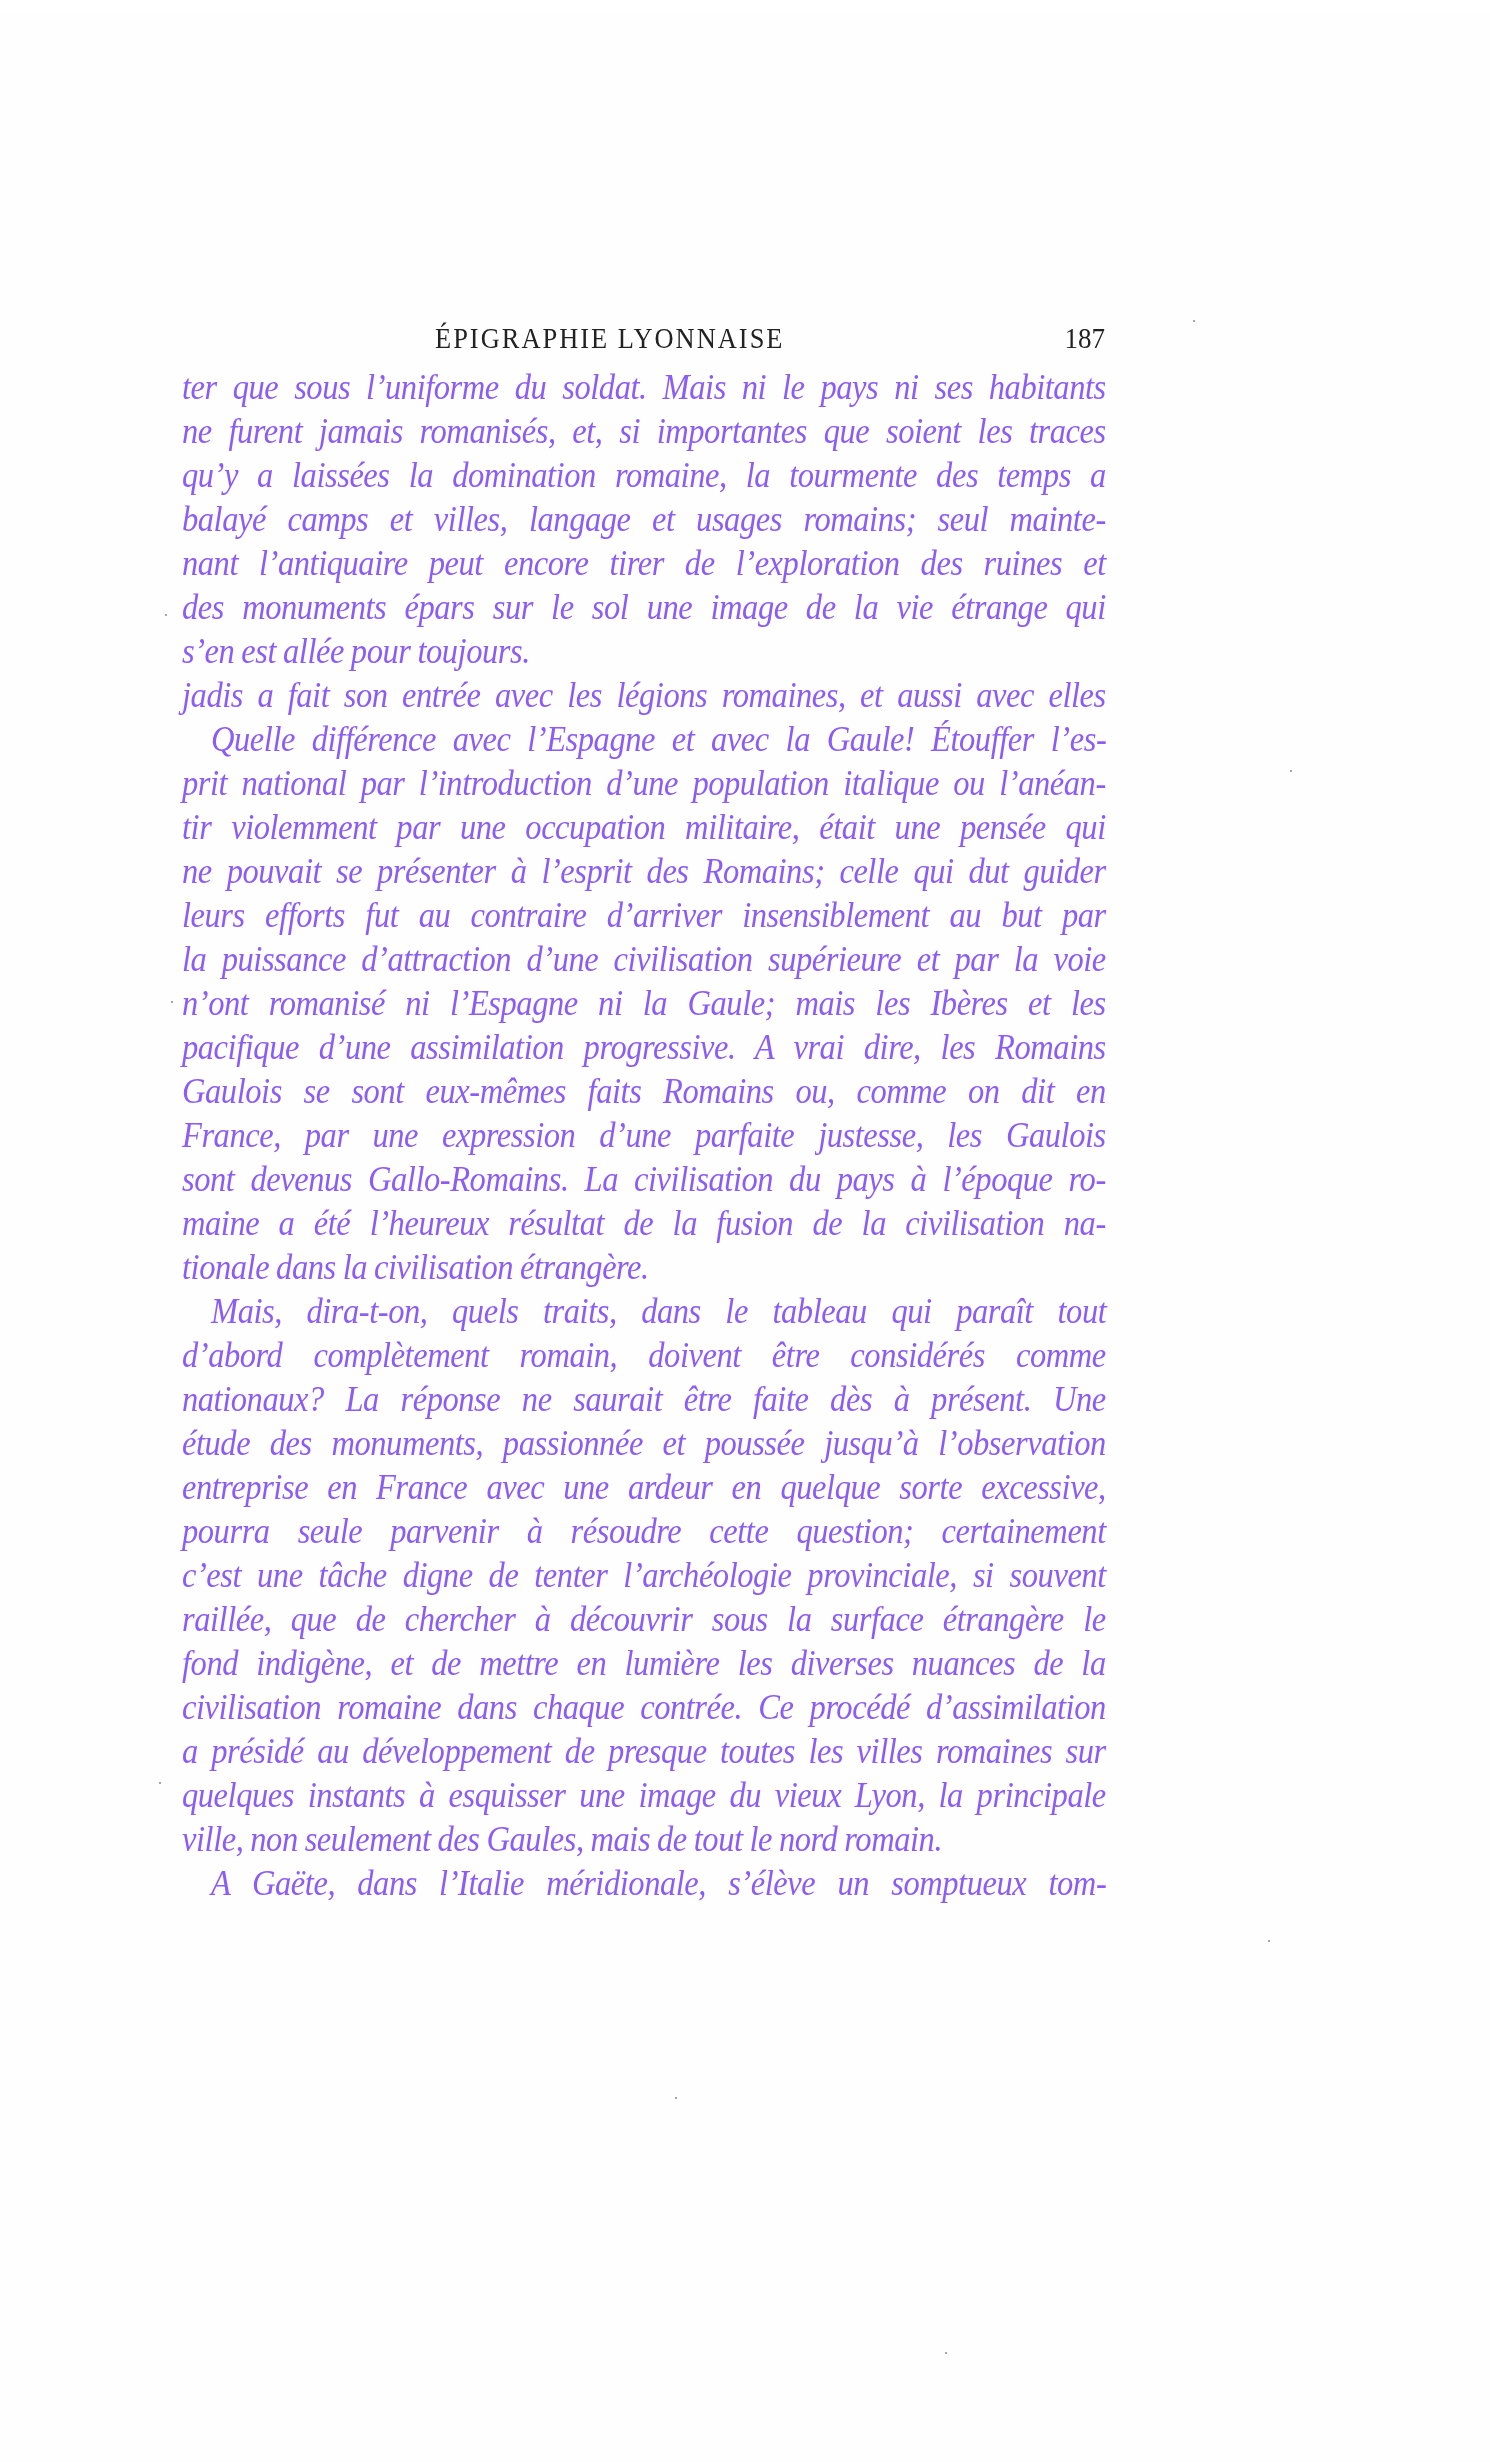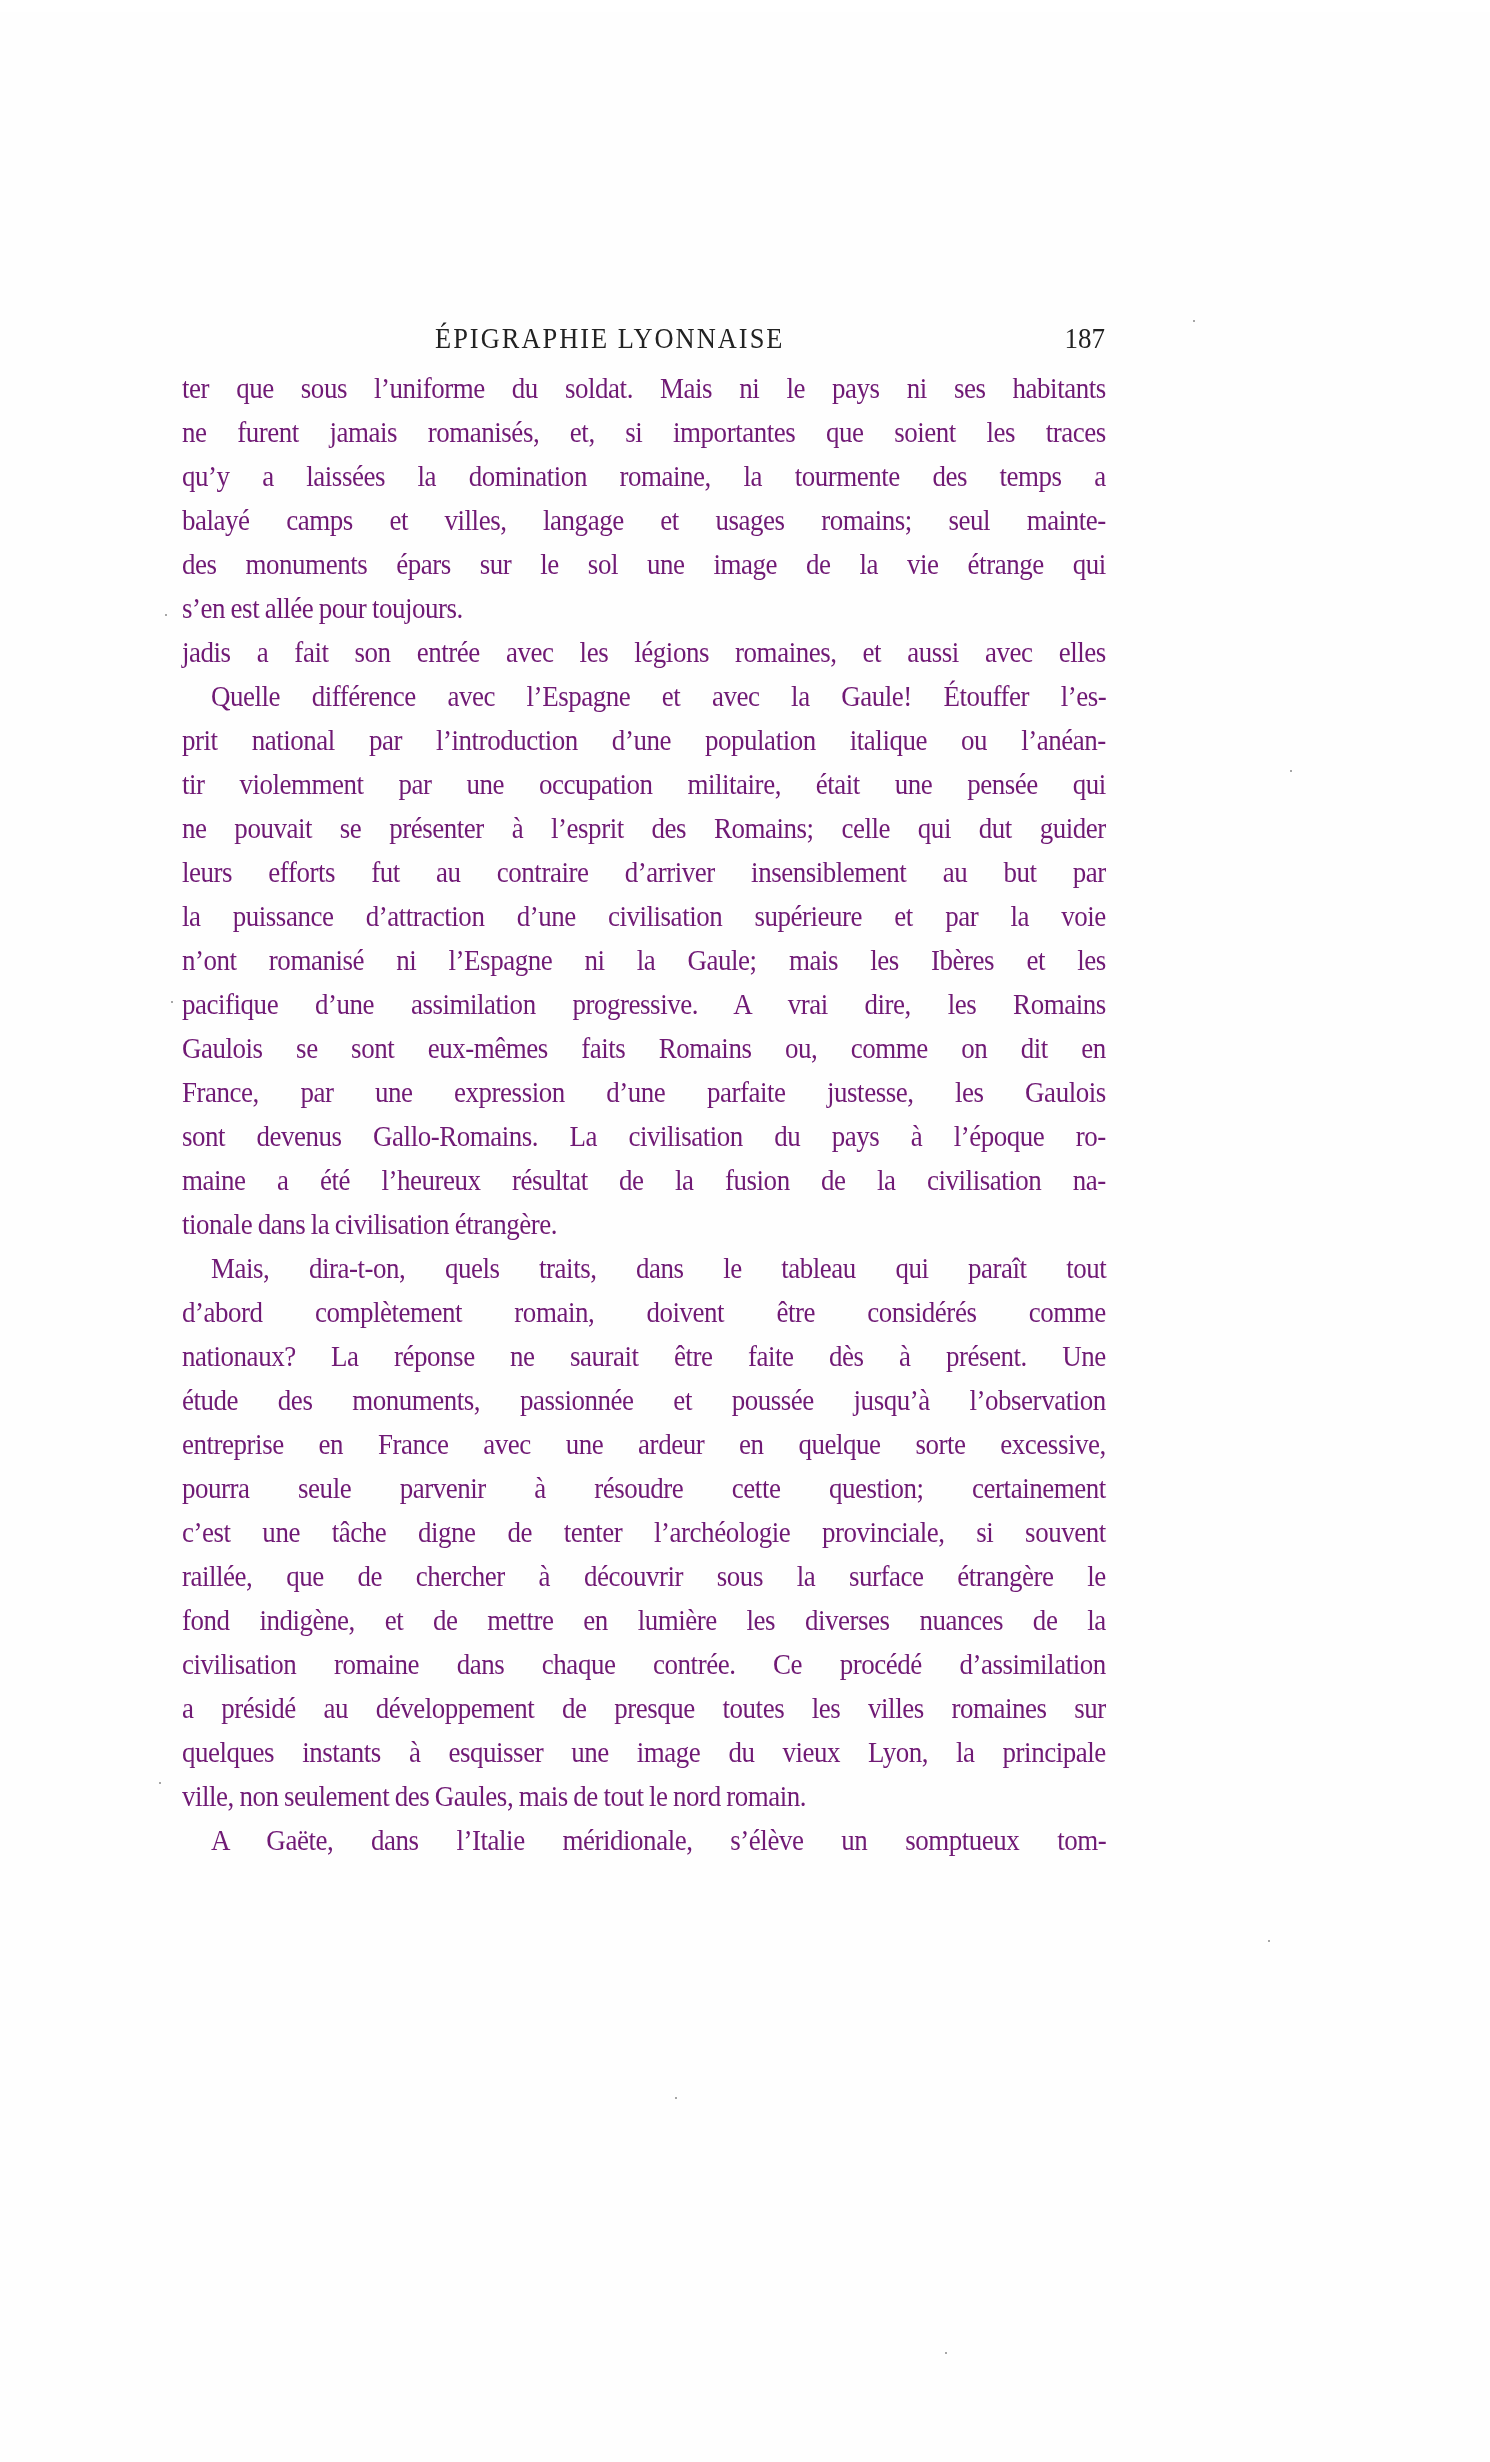--- a/index.html
+++ b/index.html
@@ -53,27 +53,28 @@
   .body-text {
     position: absolute;
     left: 182px;
     top: 354px;
     width: 924px;
   }
   .line {
     display: block;
     height: 44px;
     line-height: 44px;
-    font-size: 29px;
+    font-size: 35px;
     white-space: nowrap;
     text-align: justify;
     text-align-last: justify;
     letter-spacing: -0.5px;
     word-spacing: -0.8px;
-    color: #701a75;
+    color: #8b5cf6;
+    font-style: italic;
   }
   .line.indent {
     padding-left: 28.5px;
   }
   .line.last {
     text-align-last: left;
   }
   .line-inner {
     display: block;
     width: 100%;
@@ -104,20 +105,23 @@
         <span class="line-inner" style="text-align: justify; text-align-last: justify;">ter que sous l’uniforme du soldat. Mais ni le pays ni ses habitants</span>
       </span>
     <span class="line">
         <span class="line-inner" style="text-align: justify; text-align-last: justify;">ne furent jamais romanisés, et, si importantes que soient les traces</span>
       </span>
     <span class="line">
         <span class="line-inner" style="text-align: justify; text-align-last: justify;">qu’y a laissées la domination romaine, la tourmente des temps a</span>
       </span>
     <span class="line">
         <span class="line-inner" style="text-align: justify; text-align-last: justify;">balayé camps et villes, langage et usages romains; seul mainte-</span>
+      </span>
+    <span class="line">
+        <span class="line-inner" style="text-align: justify; text-align-last: justify;">nant l’antiquaire peut encore tirer de l’exploration des ruines et</span>
       </span>
     <span class="line">
         <span class="line-inner" style="text-align: justify; text-align-last: justify;">des monuments épars sur le sol une image de la vie étrange qui</span>
       </span>
     <span class="line last">
         <span class="line-inner" style="text-align: left; text-align-last: left;">s’en est allée pour toujours.</span>
       </span>
     <span class="line">
         <span class="line-inner" style="text-align: justify; text-align-last: justify;">jadis a fait son entrée avec les légions romaines, et aussi avec elles</span>
       </span>

